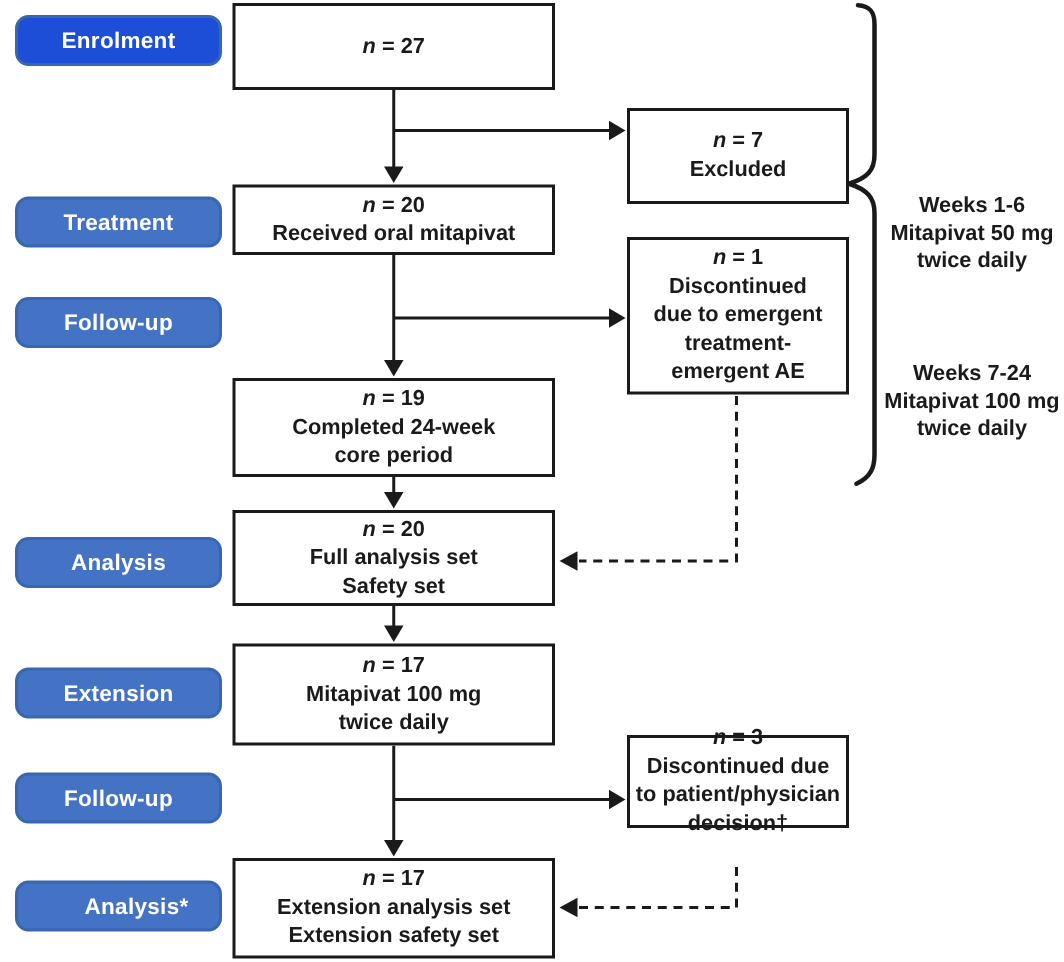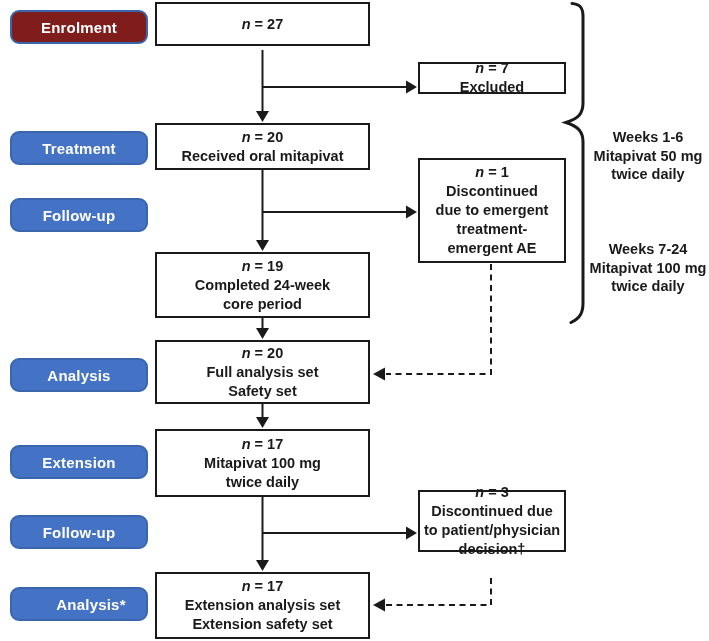--- a/index.html
+++ b/index.html
@@ -96,21 +96,21 @@
 
     <polyline points="491,264 491,374 386,374" fill="none" stroke="#1a1a1a" stroke-width="2" stroke-dasharray="6 4.5"></polyline>
     <polygon points="385,367.5 385,380.5 373,374" fill="#1a1a1a"></polygon>
 
     <polyline points="491,578 491,605 386,605" fill="none" stroke="#1a1a1a" stroke-width="2" stroke-dasharray="6 4.5"></polyline>
     <polygon points="385,598.5 385,611.5 373,605" fill="#1a1a1a"></polygon>
 
     <path d="M 572 3.5 C 580.5 4 583 8.5 583 16 L 583 103 C 583 113.5 578.5 118.5 566 122.5 C 578.5 126.5 583 132 583 142 L 583 303 C 583 312 580.5 318 571 322.5" fill="none" stroke="#1a1a1a" stroke-width="3" stroke-linecap="round"></path>
   </svg>
 
-  <div class="stage-label" style="top: 10px; background: #7f1d1d; border-color: rgb(58, 102, 173); color: rgb(255, 255, 255);">
+  <div class="stage-label" style="top: 10px; background: #1d4ed8; border-color: rgb(58, 102, 173); color: rgb(255, 255, 255);">
       <span>Enrolment</span>
     </div>
   <div class="stage-label" style="top: 131px; background: rgb(68, 114, 196); border-color: rgb(58, 102, 173); color: rgb(255, 255, 255);">
       <span>Treatment</span>
     </div>
   <div class="stage-label" style="top: 198px; background: rgb(68, 114, 196); border-color: rgb(58, 102, 173); color: rgb(255, 255, 255);">
       <span>Follow-up</span>
     </div>
   <div class="stage-label" style="top: 358px; background: rgb(68, 114, 196); border-color: rgb(58, 102, 173); color: rgb(255, 255, 255);">
       <span>Analysis</span>
@@ -118,21 +118,21 @@
   <div class="stage-label" style="top: 445px; background: rgb(68, 114, 196); border-color: rgb(58, 102, 173); color: rgb(255, 255, 255);">
       <span>Extension</span>
     </div>
   <div class="stage-label" style="top: 515px; background: rgb(68, 114, 196); border-color: rgb(58, 102, 173); color: rgb(255, 255, 255);">
       <span>Follow-up</span>
     </div>
   <div class="stage-label" style="top: 587px; background: rgb(68, 114, 196); border-color: rgb(58, 102, 173); color: rgb(255, 255, 255); padding-left: 24px;">
       <span>Analysis*</span>
     </div>
 
-  <div class="flow-box center-box" style="top:2px;height:44px">
+  <div class="flow-box center-box" style="top:2px;height:58px">
     <div class="n-line"><i>n</i> = 27</div>
   </div>
 
   <div class="flow-box center-box" style="top:123px;height:47px">
     <div class="n-line"><i>n</i> = 20</div>
     <div>Received oral mitapivat</div>
   </div>
 
   <div class="flow-box center-box" style="top:252px;height:66px">
     <div class="n-line"><i>n</i> = 19</div>
@@ -151,21 +151,21 @@
     <div>Mitapivat 100 mg</div>
     <div>twice daily</div>
   </div>
 
   <div class="flow-box center-box" style="top:572px;height:67px">
     <div class="n-line"><i>n</i> = 17</div>
     <div>Extension analysis set</div>
     <div>Extension safety set</div>
   </div>
 
-  <div class="flow-box right-box" style="top:62px;height:32px">
+  <div class="flow-box right-box" style="top:72px;height:64px">
     <div class="n-line"><i>n</i> = 7</div>
     <div>Excluded</div>
   </div>
 
   <div class="flow-box right-box" style="top:158px;height:105px">
     <div class="n-line"><i>n</i> = 1</div>
     <div>Discontinued</div>
     <div>due to emergent</div>
     <div>treatment-</div>
     <div>emergent AE</div>

